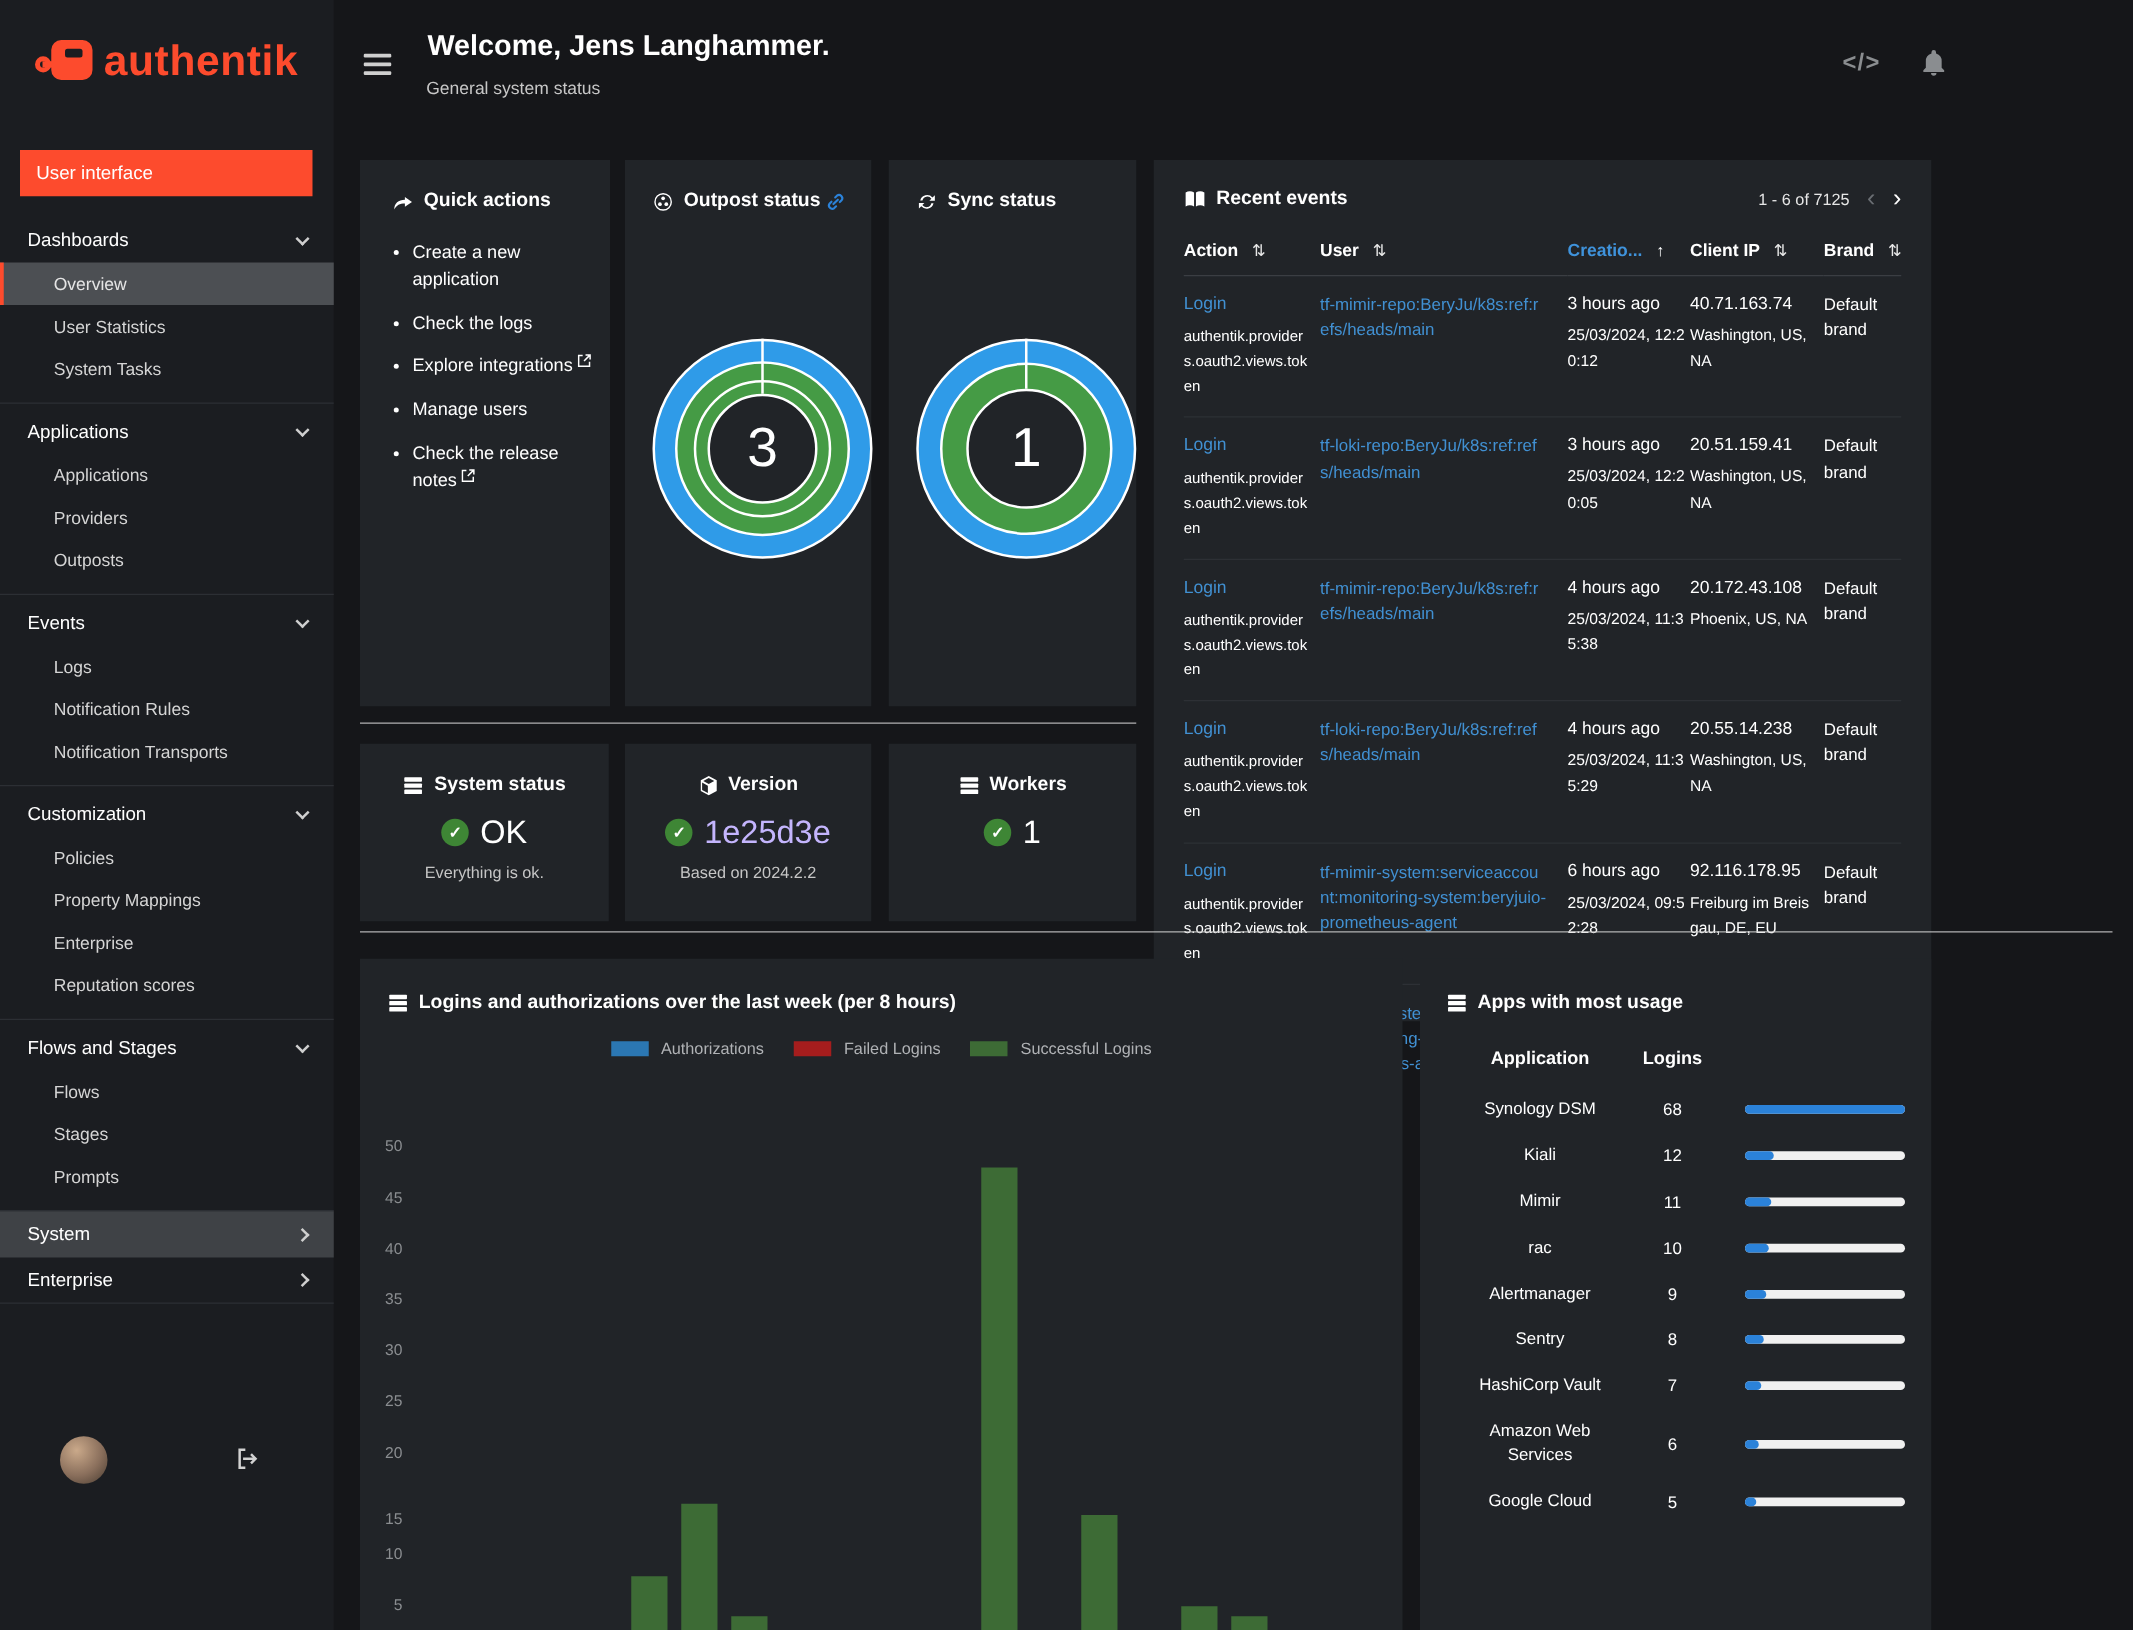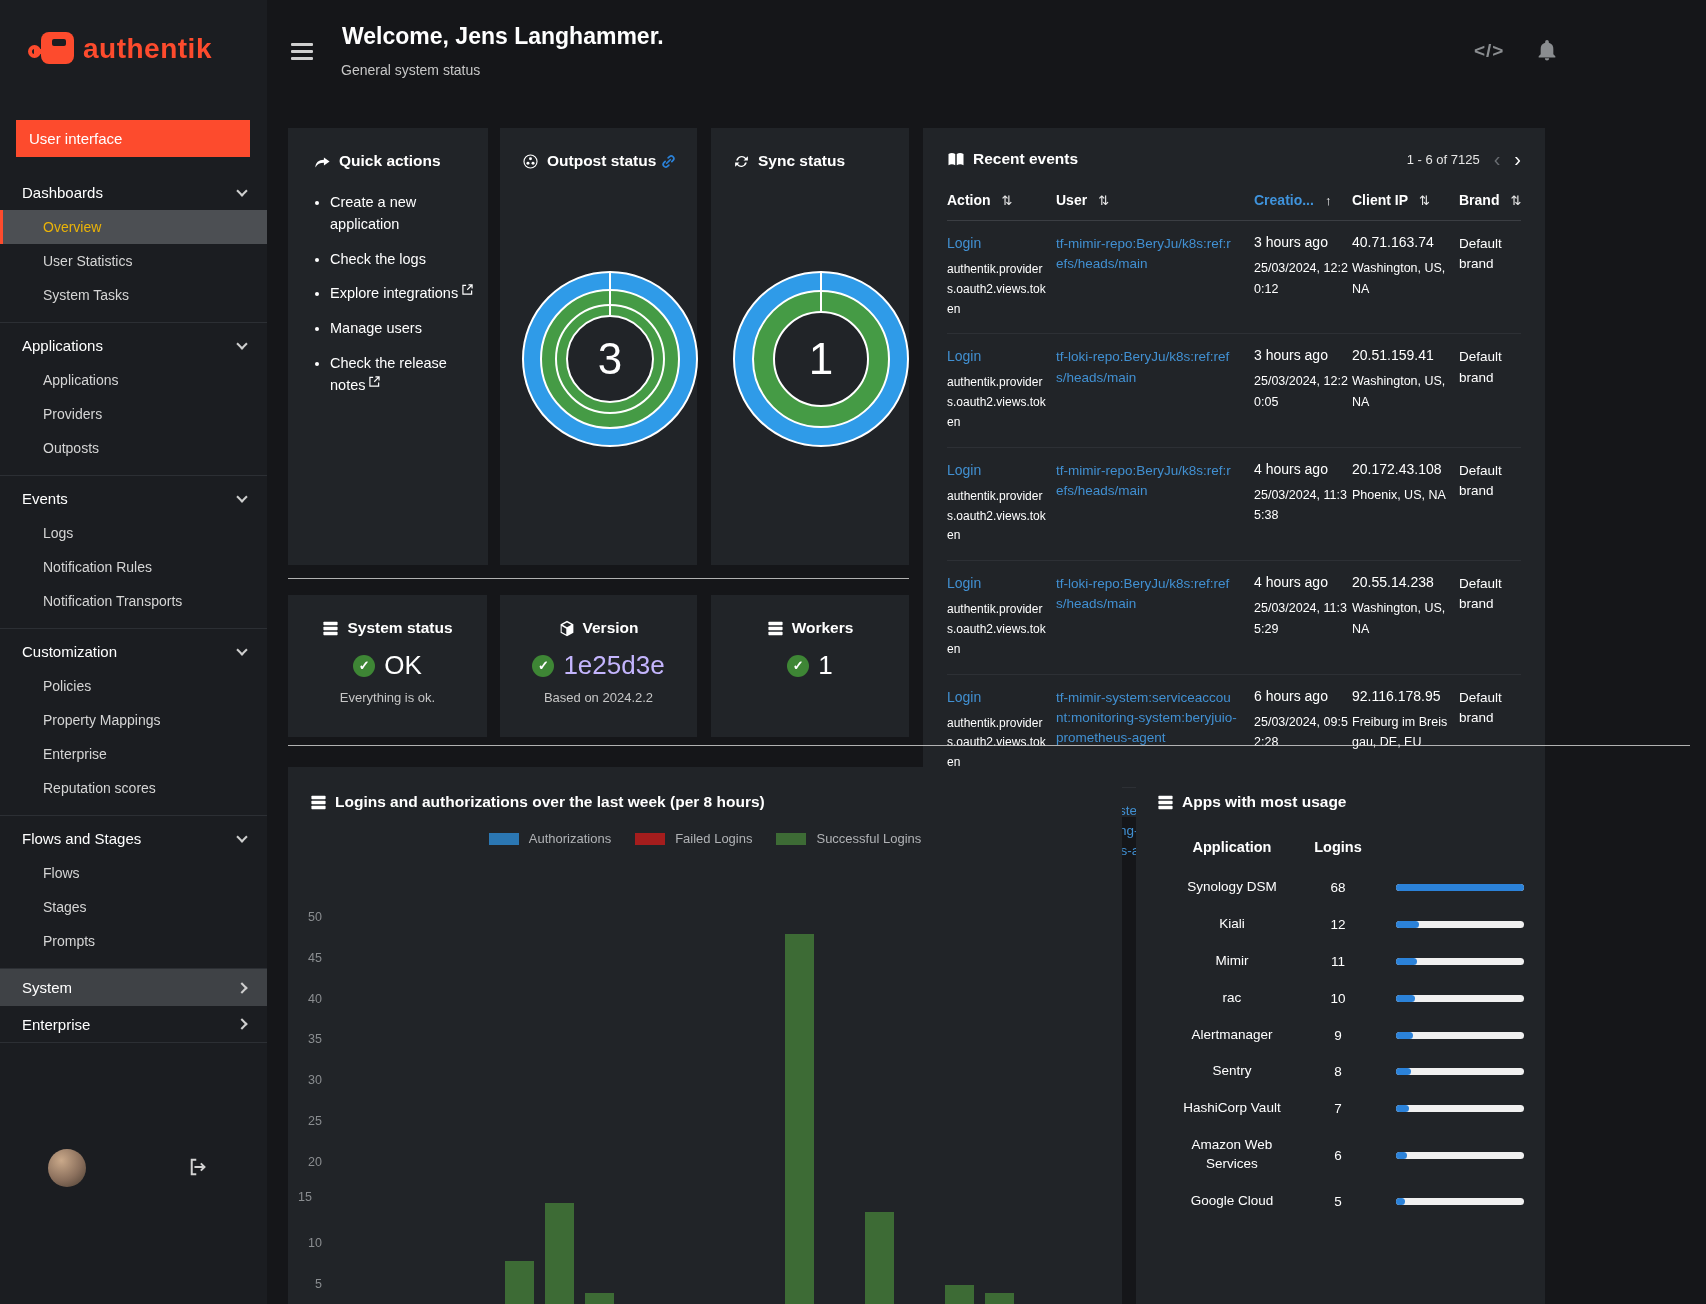--- a/index.html
+++ b/index.html
@@ -7,30 +7,30 @@
   body { background:#151619; font-family:"Liberation Sans", sans-serif; color:#fff; position:relative; }
 
   
   #sidebar { position:absolute; left:0; top:0; width:267px; height:1304px; background:#1b1d21; }
   .logo { position:absolute; left:28px; top:28px; display:flex; align-items:center; gap:7px; }
   .logo-mark { width:48px; height:42px; position:relative; }
   .lm-head { position:absolute; right:2px; top:4px; width:33px; height:32px; background:#fd4b2d; border-radius:8px; }
   .lm-eye { position:absolute; right:10px; top:11px; width:14px; height:7px; background:#1b1d21; border-radius:2px; }
   .lm-arm { position:absolute; left:6px; top:21px; width:14px; height:5px; background:#fd4b2d; }
   .lm-ring { position:absolute; left:0px; top:17px; width:13px; height:13px; border:4px solid #fd4b2d; border-radius:50%; }
-  .logo-word { color:#fd4b2d; font-size:28px; font-weight:bold; letter-spacing:.5px; }
+  .logo-word { color:#fd4b2d; font-size:34px; font-weight:bold; letter-spacing:.5px; }
   .ui-btn { position:absolute; left:16px; top:120px; width:234px; height:37px; background:#fd4b2d; color:#fff;
             font-size:15px; display:flex; align-items:center; padding-left:13px; cursor:pointer; }
   #side-nav { position:absolute; top:170px; left:0; right:0; }
   .nav-section { padding:4px 0 10px 0; border-bottom:1px solid #2c2f34; }
   .nav-header { height:36px; display:flex; align-items:center; justify-content:space-between;
                 padding:0 21px 0 22px; font-size:15px; color:#fff; cursor:pointer; }
   .nav-item { height:34px; display:flex; align-items:center; padding-left:43px; font-size:14px;
               color:#d5d5d5; cursor:pointer; }
-  .nav-item.selected { background:#4c4f53; color:#eab308; border-left:3px solid #fd4b2d; padding-left:40px; }
+  .nav-item.selected { background:#4c4f53; color:#e5e5e5; border-left:3px solid #fd4b2d; padding-left:40px; }
   .nav-collapsed { height:37px; display:flex; align-items:center; justify-content:space-between;
                    padding:0 21px 0 22px; font-size:15px; color:#fff; cursor:pointer; }
   .nav-collapsed.highlighted { background:#3f4246; }
   .nav-collapsed.last { border-bottom:1px solid #2c2f34; }
   .chev { width:8px; height:8px; border-right:2px solid #cfcfcf; border-bottom:2px solid #cfcfcf; display:inline-block; }
   .chev.down { transform:rotate(45deg); margin-top:-3px; }
   .chev.right { transform:rotate(-45deg); }
   .side-foot { position:absolute; left:0; top:1132px; width:267px; height:172px; }
   .avatar { position:absolute; left:48px; top:17px; width:38px; height:38px; border-radius:50%;
             background:radial-gradient(circle at 35% 30%, #caa98a, #8a6f5c 55%, #463a2f); cursor:pointer; }
@@ -499,21 +499,21 @@
       </div>
     </div>
   <div id="chart-plot"></div>
 <div class="ytick" style="top: 143px;">50</div>
     <div class="ytick" style="top: 183.8px;">45</div>
     <div class="ytick" style="top: 224.6px;">40</div>
     <div class="ytick" style="top: 265.4px;">35</div>
     <div class="ytick" style="top: 306.2px;">30</div>
     <div class="ytick" style="top: 347px;">25</div>
     <div class="ytick" style="top: 387.8px;">20</div>
-    <div class="ytick" style="top: 423px; text-align: center;">15</div>
+    <div class="ytick" style="top: 441px;">15</div>
     <div class="ytick" style="top: 469.4px;">10</div>
     <div class="ytick" style="top: 510.2px;">5</div>
     <div class="bar" style="left: 216.5px; top: 493.56px; height: 73.44px; background: rgb(61, 107, 53);"></div>
     <div class="bar" style="left: 256.5px; top: 436.44px; height: 130.56px; background: rgb(61, 107, 53);"></div>
     <div class="bar" style="left: 296.5px; top: 526.2px; height: 40.8px; background: rgb(61, 107, 53);"></div>
     <div class="bar" style="left: 496.5px; top: 167.16px; height: 399.84px; background: rgb(61, 107, 53);"></div>
     <div class="bar" style="left: 576.5px; top: 444.6px; height: 122.4px; background: rgb(61, 107, 53);"></div>
     <div class="bar" style="left: 656.5px; top: 518.04px; height: 48.96px; background: rgb(61, 107, 53);"></div>
     <div class="bar" style="left: 696.5px; top: 526.2px; height: 40.8px; background: rgb(61, 107, 53);"></div>
   </div>

